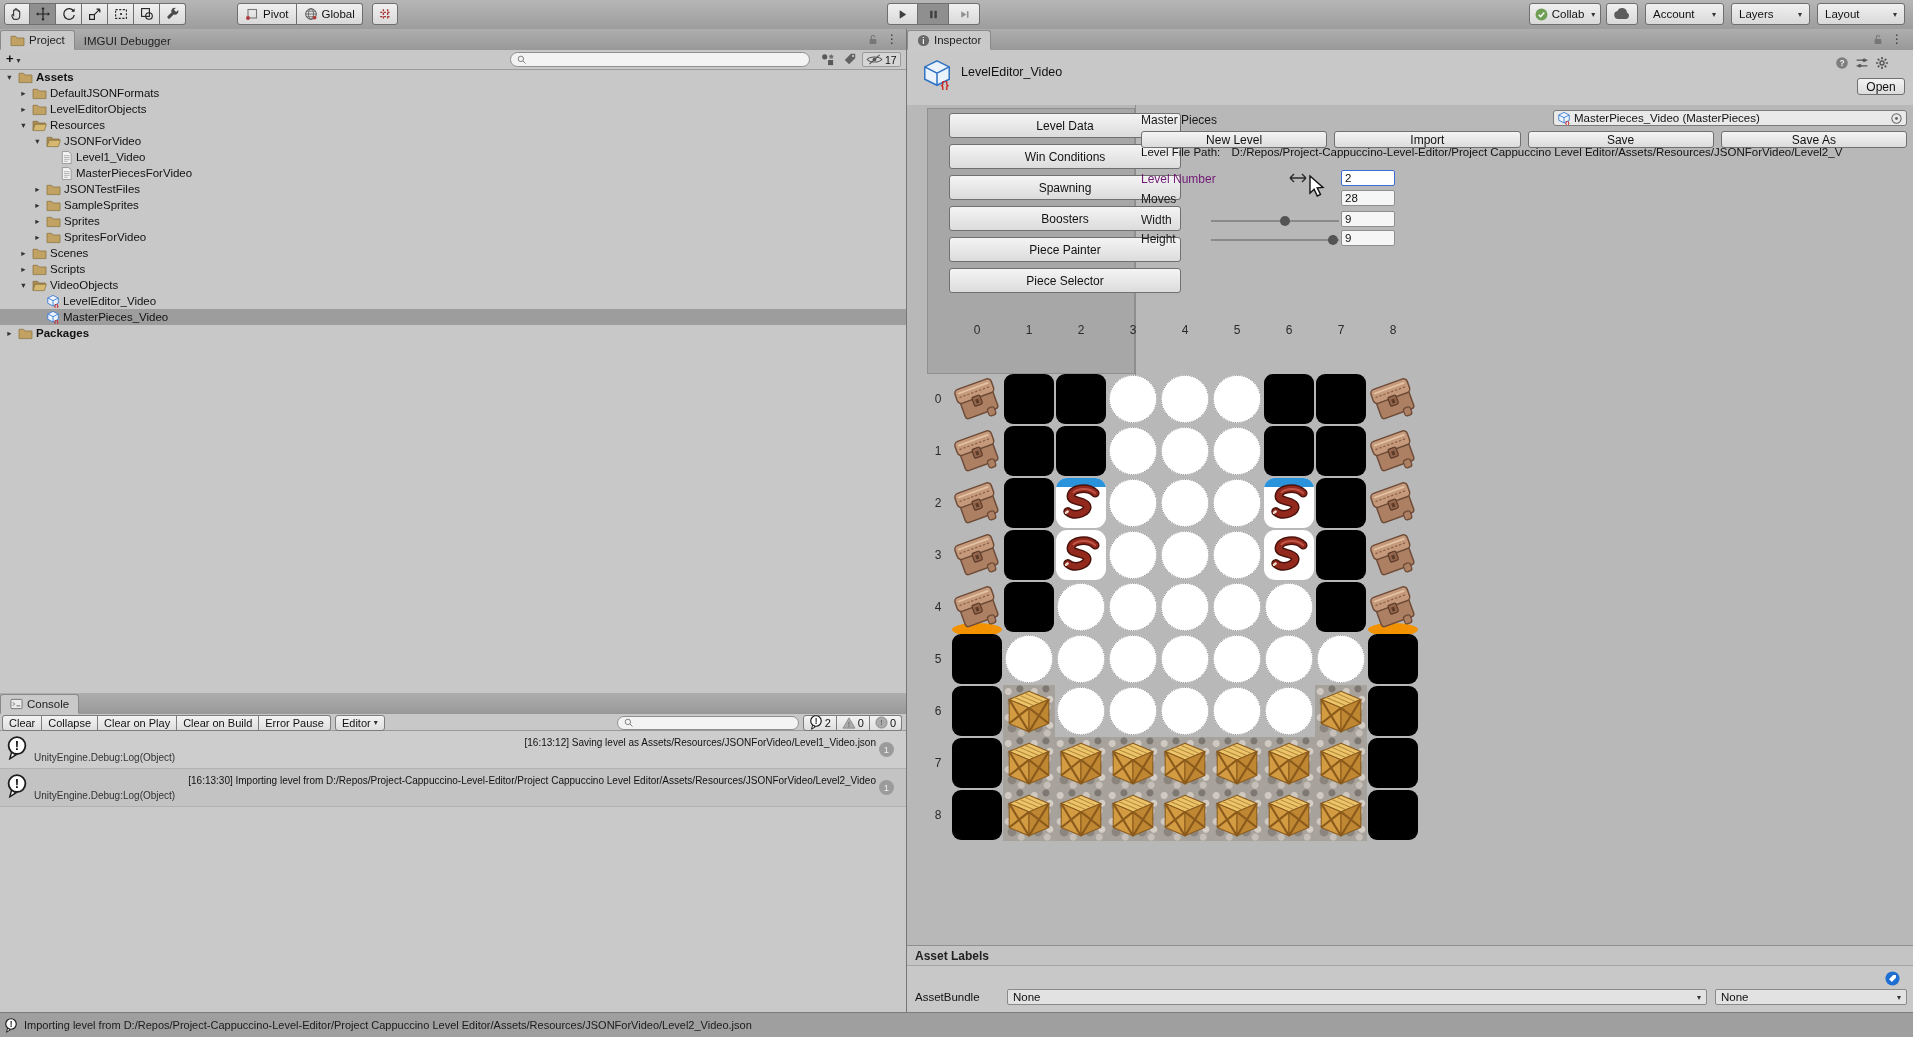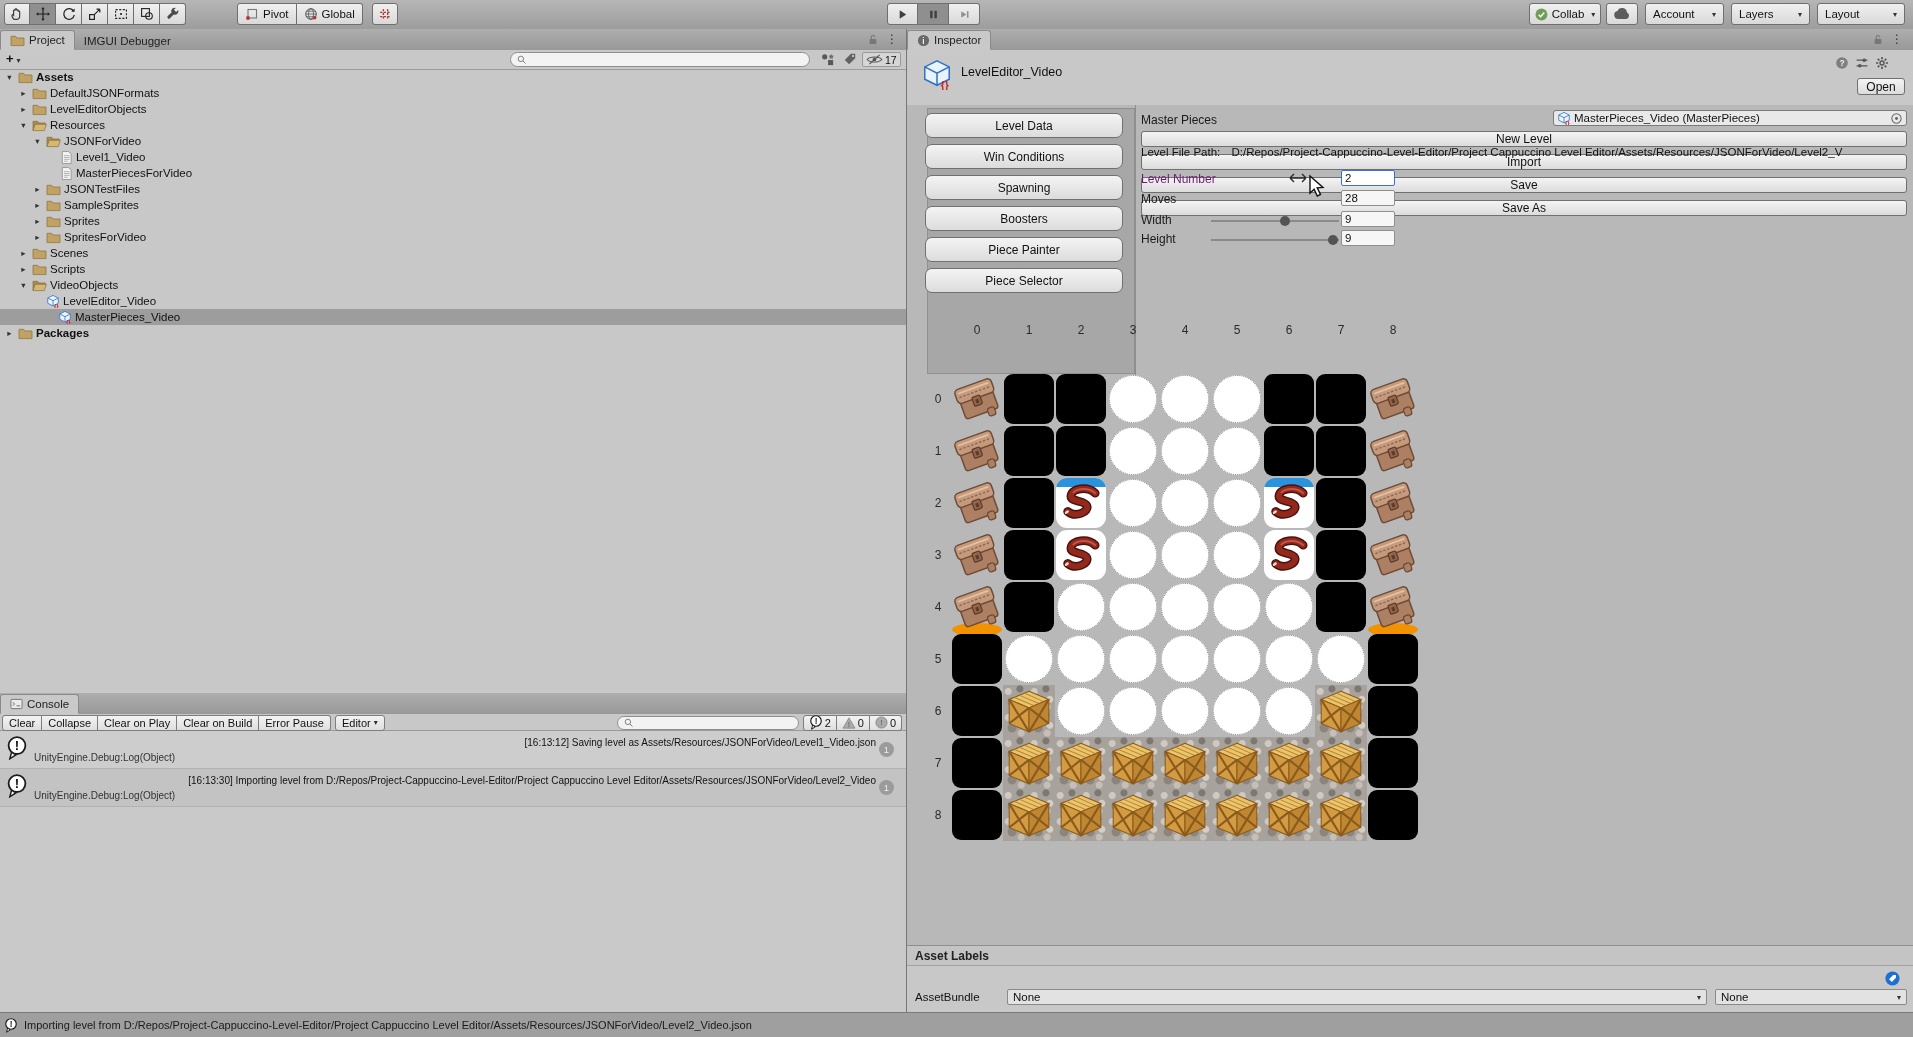--- a/index.html
+++ b/index.html
@@ -71,21 +71,21 @@
      display:flex;align-items:center;gap:6px;padding-left:4px;box-sizing:border-box;font-size:11px;color:#1a1a1a;}
 
   
   #insp-header{left:0;top:21px;width:1007px;height:55px;background:#c8c8c8;border-bottom:1px solid #9a9a9a;}
   #insp-title{position:absolute;left:54px;top:15px;font-size:12.5px;color:#111;}
   .btn{background:linear-gradient(#f4f4f4,#dcdcdc);border:1px solid #707070;border-radius:3px;
      display:flex;align-items:center;justify-content:center;font-size:12px;color:#111;box-sizing:border-box;}
   #editor-area{left:0;top:76px;width:1007px;height:842px;background:#b8b8b8;}
   #btncol-plate{left:20px;top:3px;width:208px;height:266px;background:#a7a7a7;border:1px solid #909090;box-sizing:border-box;}
   #btncol-divider{left:228px;top:0px;width:1px;height:270px;background:#8d8d8d;}
-  .secbtn{position:absolute;left:18px;width:198px;height:25px;border-radius:7px;}
+  .secbtn{position:absolute;left:42px;width:232px;height:25px;}
   .frow-label{position:absolute;left:234px;font-size:12px;color:#1a1a1a;}
   .field{position:absolute;background:#f6f6f6;border:1px solid #8f8f8f;border-radius:2px;
      font-size:11.5px;display:flex;align-items:center;padding:0 3px;box-sizing:border-box;}
   .objfield{position:absolute;background:#e9e9e9;border:1px solid #7a7a7a;border-radius:3px;
      display:flex;align-items:center;gap:3px;padding:0 3px;font-size:11.5px;box-sizing:border-box;}
   .objfield .pick{margin-left:auto;}
   .slider-track{position:absolute;height:2px;background:#8a8a8a;}
   .slider-knob{position:absolute;width:10px;height:10px;border-radius:50%;background:#545454;top:-4px;}
   .blue-label{color:#701a75;}
 
@@ -470,21 +470,21 @@
         <span class="arr"></span>
         <span class="icon">
           <svg width="14" height="14" viewBox="0 0 16 16">
             <path d="M8 1.6 14 4.6v6L8 13.6 2 10.6v-6z" fill="#eef4fb" stroke="#3a7bd5" stroke-width="1"></path>
             <path d="M2 4.6l6 3 6-3M8 7.6v6" fill="none" stroke="#3a7bd5" stroke-width="1"></path>
             <text x="9" y="15.5" font-size="7" font-weight="bold" fill="#c22">{}</text>
           </svg>
         </span>
         <span class="tlabel">LevelEditor_Video</span>
       </div>
-      <div class="trow sel" style="padding-left: 44px;">
+      <div class="trow sel" style="padding-left: 32px;">
         <span class="arr"></span>
         <span class="icon">
           <svg width="14" height="14" viewBox="0 0 16 16">
             <path d="M8 1.6 14 4.6v6L8 13.6 2 10.6v-6z" fill="#eef4fb" stroke="#3a7bd5" stroke-width="1"></path>
             <path d="M2 4.6l6 3 6-3M8 7.6v6" fill="none" stroke="#3a7bd5" stroke-width="1"></path>
             <text x="9" y="15.5" font-size="7" font-weight="bold" fill="#c22">{}</text>
           </svg>
         </span>
         <span class="tlabel">MasterPieces_Video</span>
       </div>
@@ -690,21 +690,21 @@
         </span>
       <span>MasterPieces_Video (MasterPieces)</span>
       <span class="icon pick">
           <svg width="13" height="13" viewBox="0 0 14 14">
             <circle cx="7" cy="7" r="5" fill="none" stroke="#666" stroke-width="1.1"></circle>
             <circle cx="7" cy="7" r="1.6" fill="#666"></circle>
           </svg>
         </span>
     </div>
 
-    <div style="position:absolute;left:234px;top:26px;width:766px;height:17px;display:flex;gap:7px;flex-direction:column;" id="file-buttons">
+    <div style="position:absolute;left:234px;top:26px;width:766px;height:17px;display:flex;gap:7px;" id="file-buttons">
         <div class="btn" style="flex: 1 1 0%; height: 17px;">
           <span>New Level</span>
         </div>
         <div class="btn" style="flex: 1 1 0%; height: 17px;">
           <span>Import</span>
         </div>
         <div class="btn" style="flex: 1 1 0%; height: 17px;">
           <span>Save</span>
         </div>
         <div class="btn" style="flex: 1 1 0%; height: 17px;">

